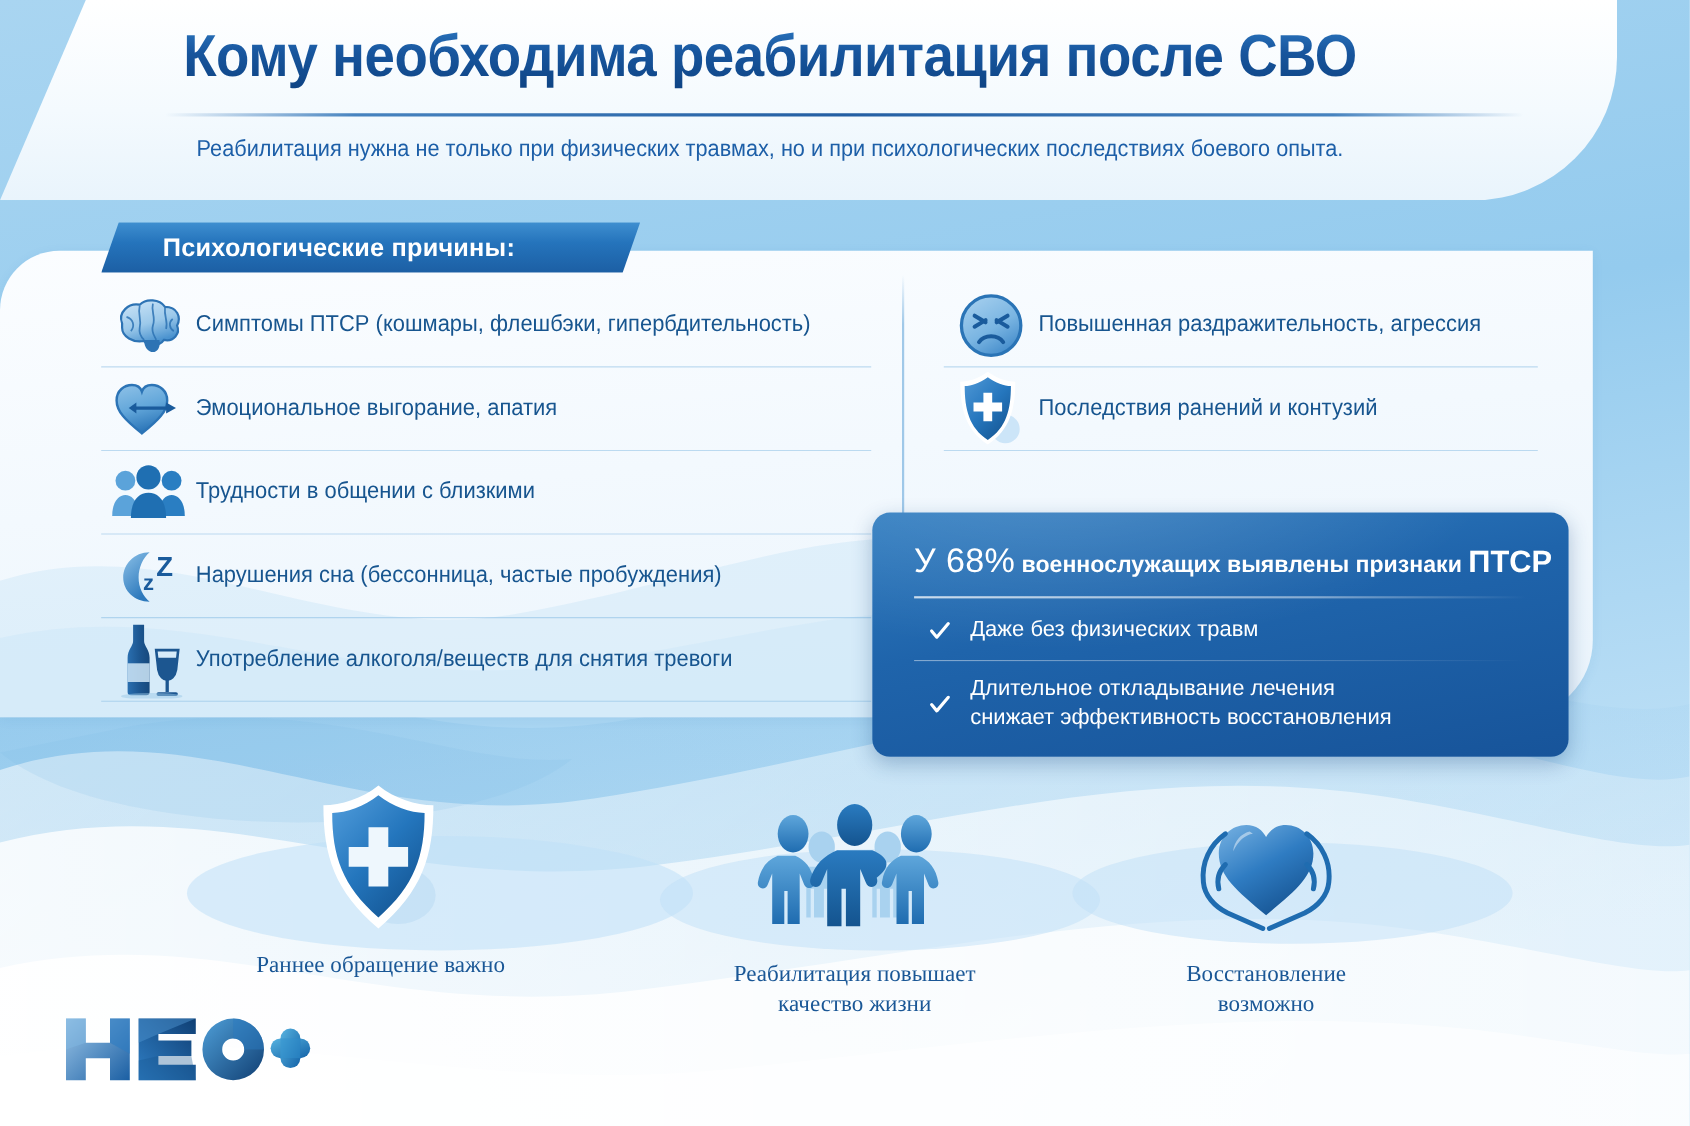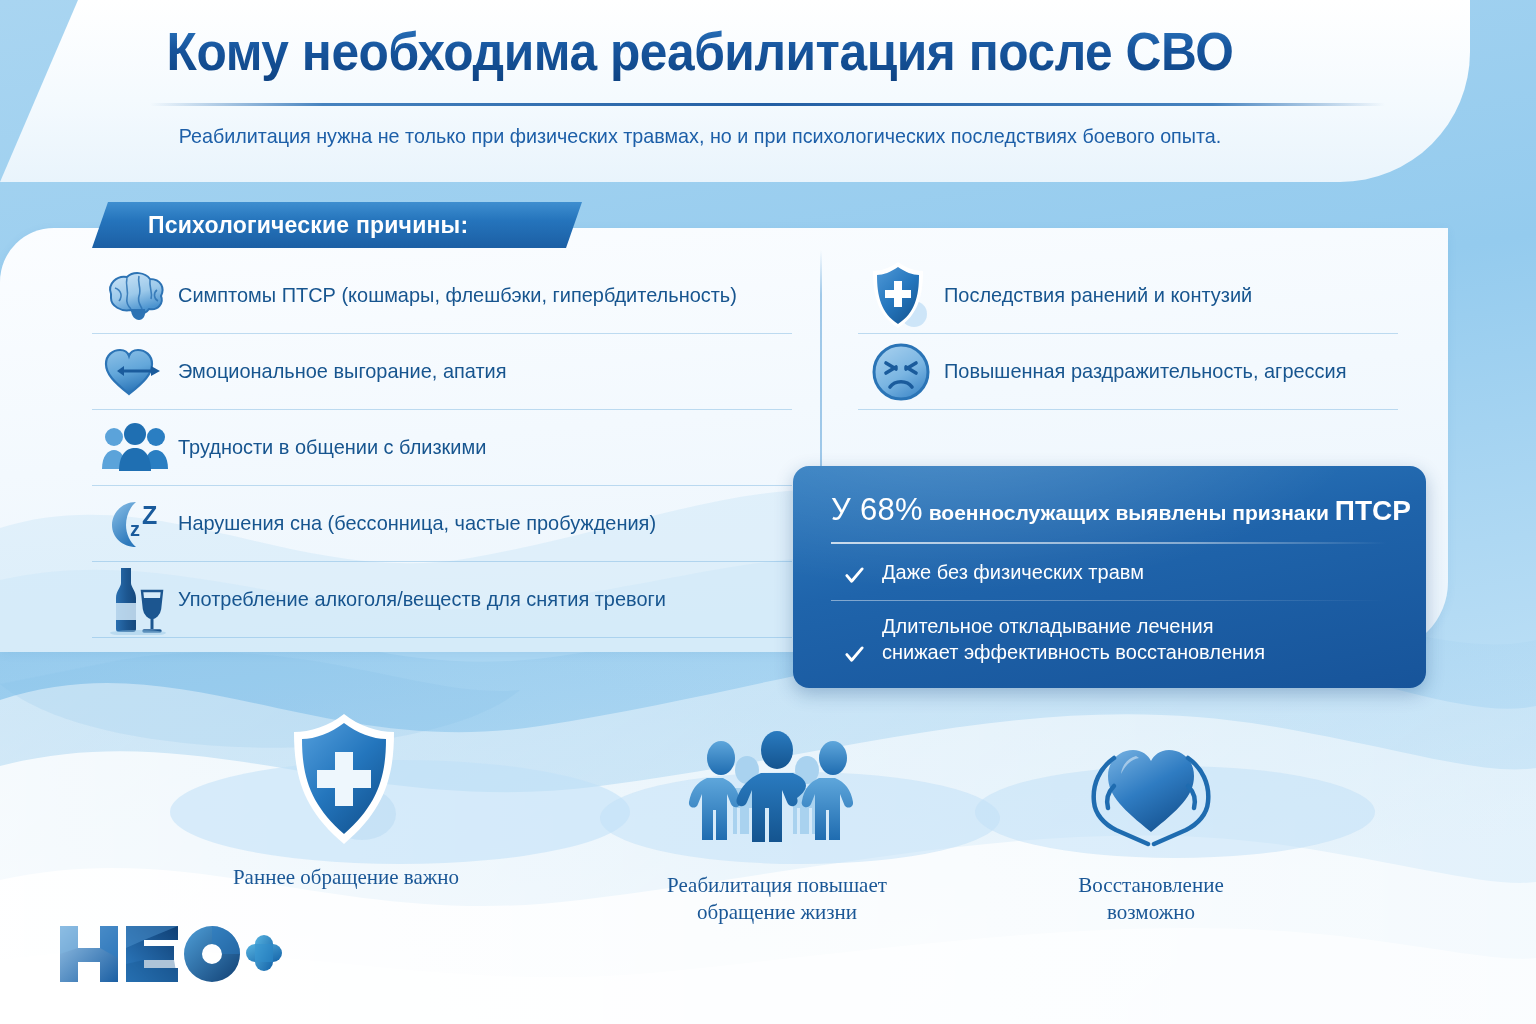--- a/index.html
+++ b/index.html
@@ -124,21 +124,21 @@
   }
   .stat-rest {
     font-size: 21px; font-weight: 600; font-stretch: condensed;
   }
   .stat-ptsr { font-size: 28px; font-weight: 700; font-stretch: condensed; }
   .stat-rule {
     position: absolute; left: 38px; top: 76px; width: 556px; height: 2px;
     background: linear-gradient(90deg, rgba(255,255,255,.75) 0%, rgba(255,255,255,.45) 65%, rgba(255,255,255,0) 100%);
   }
   .stat-item {
-    position: absolute; left: 52px; display: flex; align-items: flex-end; gap: 18px;
+    position: absolute; left: 52px; display: flex; align-items: center; gap: 18px;
     color: #ffffff; font-size: 20px; font-weight: 500; font-stretch: condensed;
     line-height: 1.28;
   }
   .stat-item.one { top: 94px; }
   .stat-item.two { top: 148px; }
   .stat-sep {
     position: absolute; left: 38px; top: 134px; width: 556px; height: 1px;
     background: linear-gradient(90deg, rgba(255,255,255,.45) 0%, rgba(255,255,255,.18) 70%, rgba(255,255,255,0) 100%);
   }
   .check { width: 19px; min-width: 19px; margin-top: 3px; }
@@ -324,58 +324,58 @@
       </div>
       <div class="cause-text">Употребление алкоголя/веществ для снятия тревоги</div>
     </div>
 
   </div>
 
   <div class="cause-list right">
 
     <div class="cause-row">
       <div class="cause-icon">
-        <svg width="66" height="72" viewBox="0 0 66 72">
-          <defs>
-              <linearGradient id="shg" x1="0.1" y1="0" x2="0.9" y2="1">
-            <stop offset="0%" stop-color="#4b95d4"></stop>
-                <stop offset="50%" stop-color="#2576bd"></stop>
-                <stop offset="100%" stop-color="#14538f"></stop>
-          </linearGradient>
-            </defs>
-          <circle cx="46" cy="54" r="13" fill="#bfdef5" opacity=".75"></circle>
-          <path d="M30 2 C 22 8 13 11 5 11 C 5 36 10 55 30 68 C 50 55 55 36 55 11 C 47 11 38 8 30 2 Z" fill="#ffffff"></path>
-          <path d="M30 7 C 23 12 15 15 9 15 C 9 36 13 53 30 64 C 47 53 51 36 51 15 C 45 15 37 12 30 7 Z" fill="url(#shg)"></path>
-          <path d="M26 21 L34 21 L34 30 L43 30 L43 38 L34 38 L34 47 L26 47 L26 38 L17 38 L17 30 L26 30 Z" fill="#ffffff"></path>
-        </svg>
-      </div>
-      <div class="cause-text">Последствия ранений и контузий</div>
-    </div>
-
-    <div class="cause-row">
-      <div class="cause-icon">
         <svg width="62" height="62" viewBox="0 0 62 62">
           <defs>
               <linearGradient id="afg" x1="0.2" y1="0" x2="0.8" y2="1">
             <stop offset="0%" stop-color="#a5cfee"></stop>
                 <stop offset="55%" stop-color="#7ab5e2"></stop>
                 <stop offset="100%" stop-color="#3d87c8"></stop>
           </linearGradient>
             </defs>
           <circle cx="31" cy="31" r="27" fill="url(#afg)" stroke="#2a74b6" stroke-width="3"></circle>
           <g stroke="#1a5b9c" stroke-width="3.6" stroke-linecap="round" fill="none">
             <path d="M16 22 L26 28"></path>
               <path d="M16 32 L26 26"></path>
             <path d="M46 22 L36 28"></path>
               <path d="M46 32 L36 26"></path>
             <path d="M20 46 C 25 39 37 39 42 46"></path>
           </g>
         </svg>
       </div>
       <div class="cause-text">Повышенная раздражительность, агрессия</div>
+    </div>
+
+    <div class="cause-row">
+      <div class="cause-icon">
+        <svg width="66" height="72" viewBox="0 0 66 72">
+          <defs>
+              <linearGradient id="shg" x1="0.1" y1="0" x2="0.9" y2="1">
+            <stop offset="0%" stop-color="#4b95d4"></stop>
+                <stop offset="50%" stop-color="#2576bd"></stop>
+                <stop offset="100%" stop-color="#14538f"></stop>
+          </linearGradient>
+            </defs>
+          <circle cx="46" cy="54" r="13" fill="#bfdef5" opacity=".75"></circle>
+          <path d="M30 2 C 22 8 13 11 5 11 C 5 36 10 55 30 68 C 50 55 55 36 55 11 C 47 11 38 8 30 2 Z" fill="#ffffff"></path>
+          <path d="M30 7 C 23 12 15 15 9 15 C 9 36 13 53 30 64 C 47 53 51 36 51 15 C 45 15 37 12 30 7 Z" fill="url(#shg)"></path>
+          <path d="M26 21 L34 21 L34 30 L43 30 L43 38 L34 38 L34 47 L26 47 L26 38 L17 38 L17 30 L26 30 Z" fill="#ffffff"></path>
+        </svg>
+      </div>
+      <div class="cause-text">Последствия ранений и контузий</div>
     </div>
 
   </div>
 
   <div class="stat-box">
     <div class="stat-headline">
       <span class="stat-big">У 68%</span><span class="stat-rest"> военнослужащих выявлены признаки </span><span class="stat-ptsr">ПТСР</span>
     </div>
     <div class="stat-rule"></div>
 
@@ -445,21 +445,21 @@
             <ellipse cx="156" cy="30" rx="14" ry="17"></ellipse>
             <path d="M142 50 C 133 54 127 61 125 73 C 123 79 131 82 134 76 L138 66 L138 112 h11 v-30 h3 v30 h11 V66 l4 10 c 2 6 10 4 9 -2 C 174 62 168 54 158 50 Z"></path>
           </g>
           <g fill="url(#pg2)">
             <ellipse cx="100" cy="22" rx="16" ry="19"></ellipse>
             <path d="M84 45 C 72 50 64 58 60 70 C 57 78 67 82 70 74 L75 62 L75 114 h13 v-34 h4 v34 h13 V62 l5 12 c 3 8 13 4 10 -4 C 136 58 128 50 116 45 Z"></path>
           </g>
         </svg>
       </div>
       <div class="cap">Реабилитация повышает
-обращение жизни</div>
+качество жизни</div>
     </div>
 
     <div class="benefit b3">
       <div class="icon-wrap">
         <svg width="190" height="130" viewBox="0 0 190 130">
           <defs>
               <linearGradient id="hhg" x1="0.2" y1="0" x2="0.8" y2="1">
             <stop offset="0%" stop-color="#6ba9dd"></stop>
                 <stop offset="45%" stop-color="#2f7cc2"></stop>
                 <stop offset="100%" stop-color="#134f8d"></stop>

